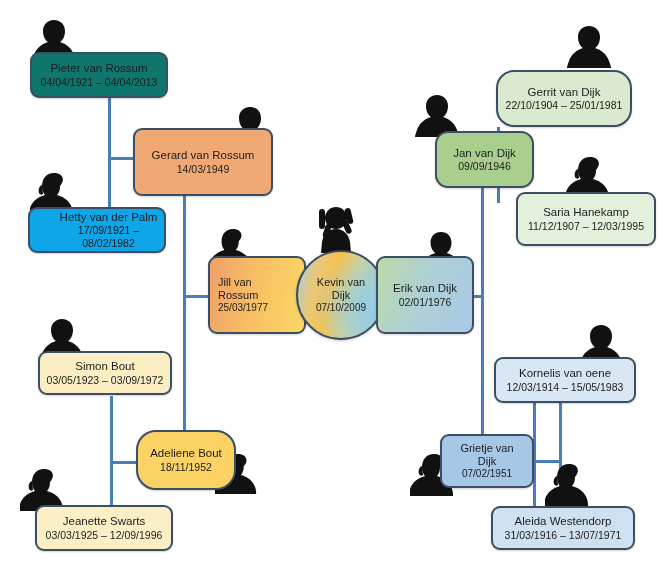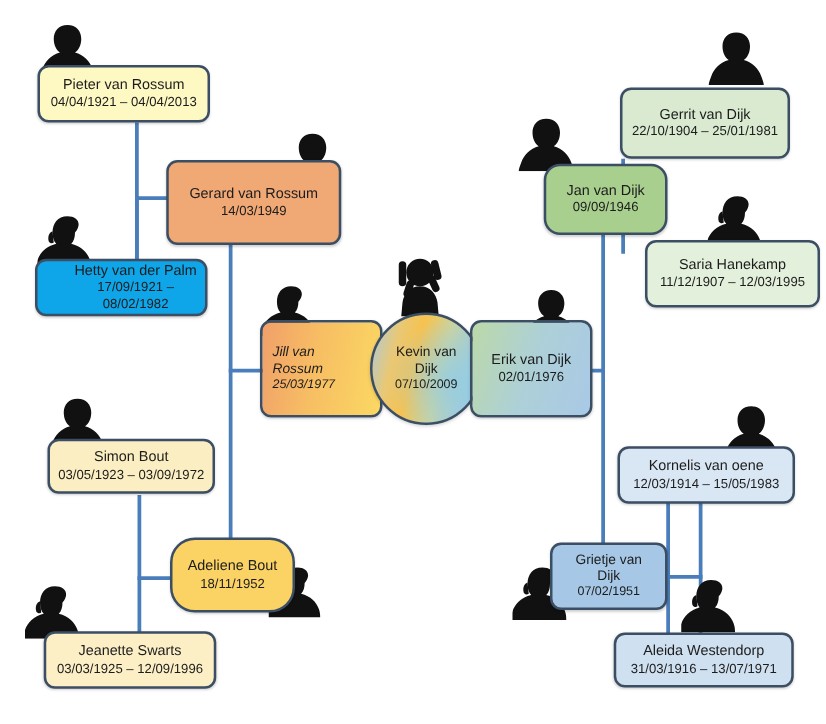--- a/index.html
+++ b/index.html
@@ -36,21 +36,21 @@
     line-height:1.18;
     padding:2px 4px;
     box-shadow:0 1px 2px rgba(0,0,0,.18);
   }
   .node .nm{font-size:11.5px;}
   .node .dt{font-size:10.5px;}
   .node.sm .nm{font-size:11px;}
   .node.sm .dt{font-size:10px;}
 
   
-  .c-peach-lt{background:#fef9c3;}
+  .c-peach-lt{background:#0f766e;}
   .c-peach-pale{background:#0ea5e9;padding-left:27px;}
   .c-orange{background:#f0a875;}
   .c-amber-solid{background:#fbd264;border-radius:20px;}
   .c-cream{background:#fbeec2;}
   .c-cream2{background:#fcefc6;}
   .c-green{background:#a9cf8f;border-radius:13px;}
   .c-green-lt{background:#d9ead0;}
   .c-green-pale{background:#e3f0dc;}
   .c-blue-lt{background:#cfe0f0;}
   .c-blue-pale{background:#d9e7f4;}
@@ -199,38 +199,38 @@
   <div class="node c-orange" style="left:133px;top:128px;width:140px;height:68px;">
     <div class="nm">Gerard van Rossum</div>
     <div class="dt">14/03/1949</div>
   </div>
 
   <div class="node c-peach-pale" style="left:28px;top:207px;width:138px;height:46px;">
     <div class="nm">Hetty van der Palm</div>
     <div class="dt">17/09/1921 – 08/02/1982</div>
   </div>
 
-  <div class="node sm c-jill" style="left:208px;top:256px;width:98px;height:78px;align-items:flex-start;padding-left:8px;font-style:italic;">
+  <div class="node sm c-jill" style="left:208px;top:256px;width:98px;height:78px;align-items:flex-start;padding-left:8px;">
     <div class="nm">Jill van</div>
     <div class="nm">Rossum</div>
     <div class="dt">25/03/1977</div>
   </div>
 
   <div class="circle" style="left:296px;top:250px;width:90px;height:90px;">
     <div class="nm">Kevin van</div>
     <div class="nm">Dijk</div>
     <div class="dt">07/10/2009</div>
   </div>
 
   <div class="node c-erik" style="left:376px;top:256px;width:98px;height:78px;">
     <div class="nm">Erik van Dijk</div>
     <div class="dt">02/01/1976</div>
   </div>
 
-  <div class="node c-green-lt" style="left:496px;top:70px;width:136px;height:57px;">
+  <div class="node c-green-lt" style="left:496px;top:70px;width:136px;height:57px;border-radius:18px;">
     <div class="nm">Gerrit van Dijk</div>
     <div class="dt">22/10/1904 – 25/01/1981</div>
   </div>
 
   <div class="node c-green" style="left:435px;top:131px;width:99px;height:57px;">
     <div class="nm">Jan van Dijk</div>
     <div class="dt">09/09/1946</div>
   </div>
 
   <div class="node c-green-pale" style="left:516px;top:192px;width:140px;height:54px;">

